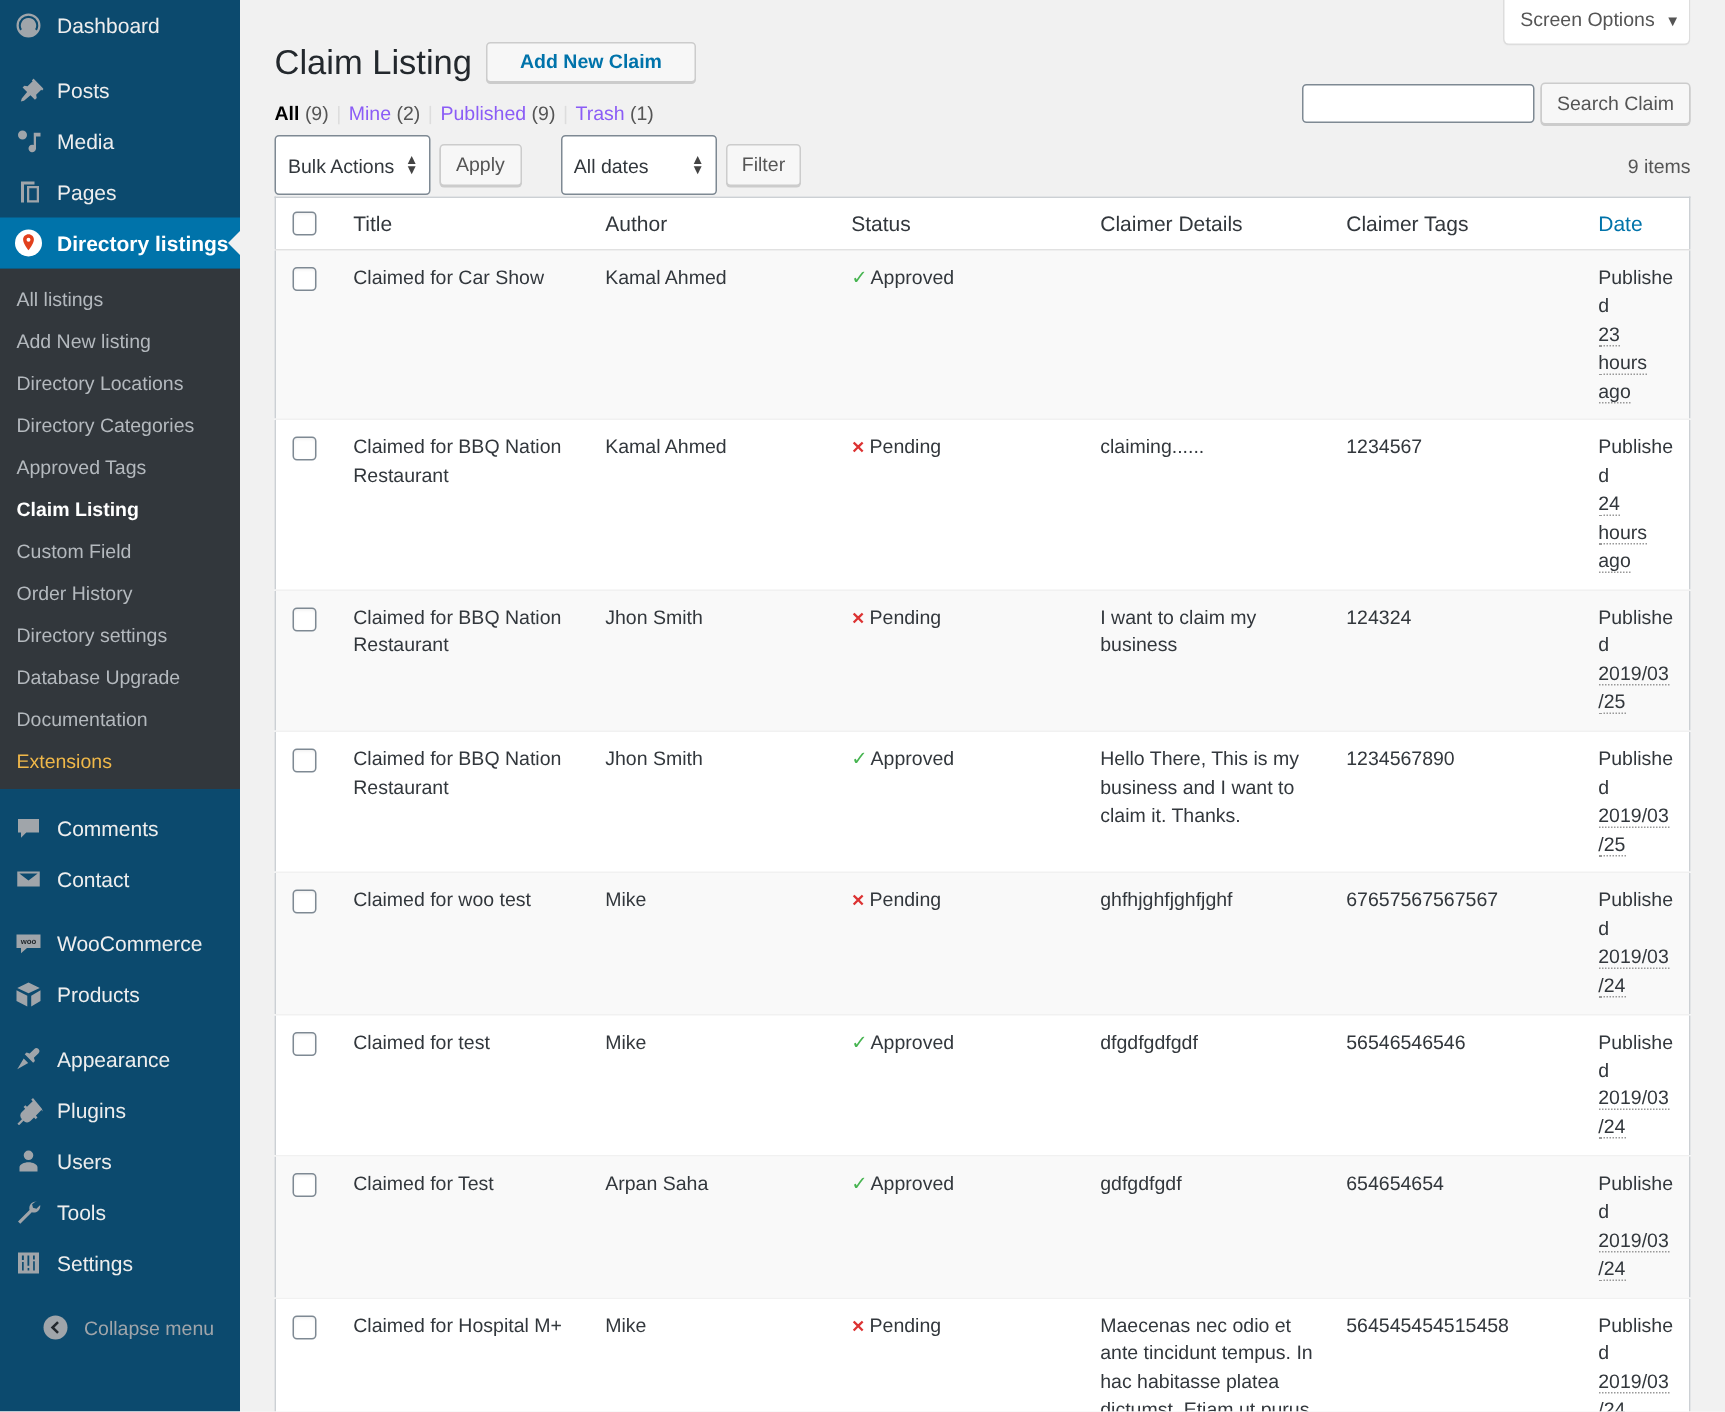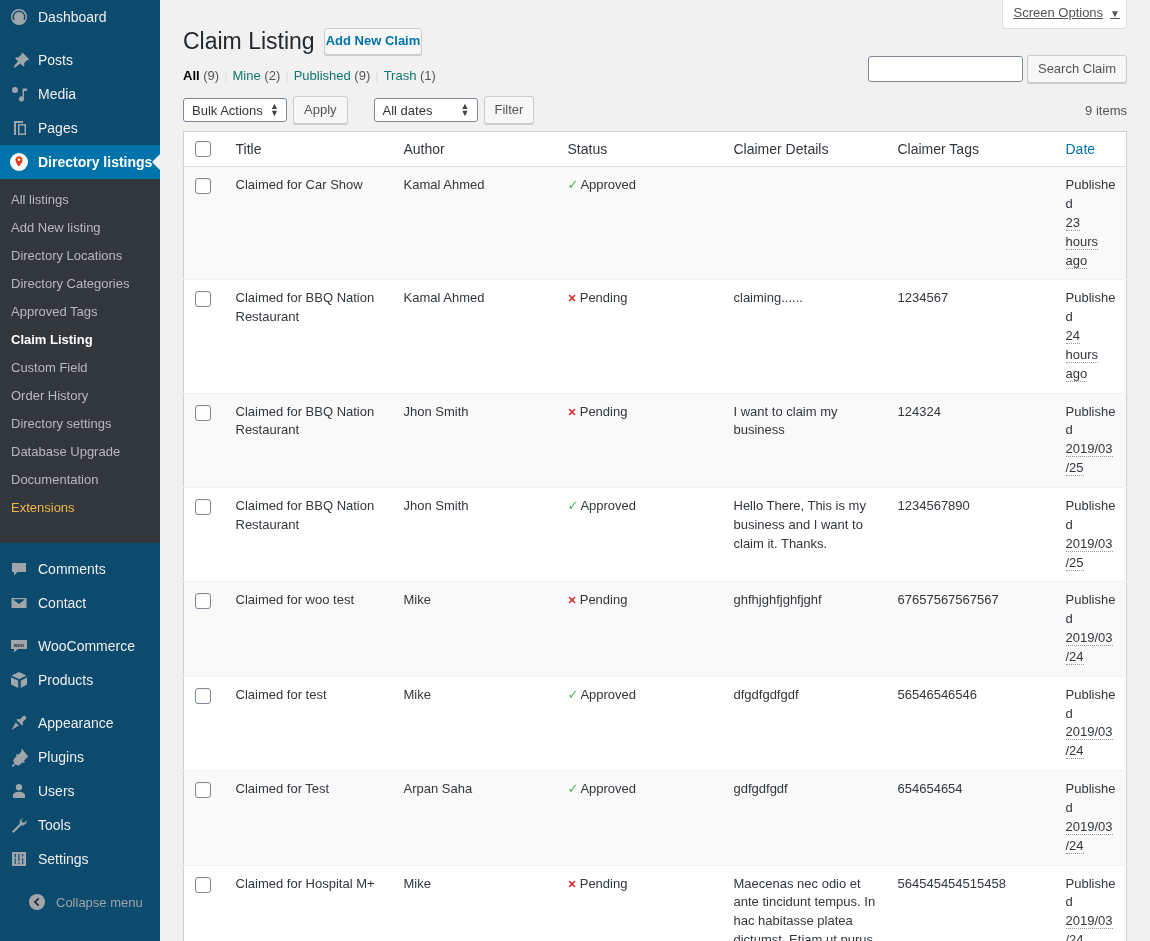--- a/index.html
+++ b/index.html
@@ -53,21 +53,21 @@
     content: "";
     position: absolute;
     right: 0; top: 50%;
     margin-top: -8px;
     border-style: solid;
     border-width: 8px 8px 8px 0;
     border-color: transparent #f1f1f1 transparent transparent;
   }
   .menu-gap { height: 9px; }
 
-  .submenu { background: #32373c; padding: 7px 0 21px; }
+  .submenu { background: #32373c; padding: 7px 0 4px; }
   .sub-item {
     display: block;
     padding: 6px 0 6px 11px;
     font-size: 13px;
     color: #b4b9be;
     line-height: 16px;
     cursor: pointer;
     white-space: nowrap;
   }
   .sub-item.current { color: #fff; font-weight: 700; }
@@ -96,21 +96,20 @@
     background: #fff;
     border: 1px solid #ddd;
     border-top: none;
     border-radius: 0 0 4px 4px;
     padding: 4px 6px 5px 10px;
     font-size: 13px;
     color: #555;
     cursor: pointer;
     line-height: 18px;
     box-shadow: 0 1px 1px -1px rgba(0,0,0,.1);
-    text-decoration: underline;
   }
   .screen-meta-toggle .caret { font-size: 10px; margin-left: 7px; }
 
   .wrap { padding-top: 18px; }
   .titlerow { display: flex; align-items: center; gap: 9px; }
   h1.page-title {
     font-size: 23px;
     font-weight: 400;
     color: #23282d;
     margin: 0;
@@ -118,39 +117,39 @@
     line-height: 29px;
   }
   .page-title-action {
     display: inline-block;
     background: #f7f7f7;
     border: 1px solid #ccc;
     border-radius: 3px;
     color: #0073aa;
     font-size: 13px;
     font-weight: 600;
-    padding: 4px 1px 5px;
+    padding: 4px 22px 5px;
     line-height: 16px;
     cursor: pointer;
     margin-top: 4px;
     box-shadow: 0 1px 0 #ccc;
   }
 
   .subsubsub {
     list-style: none;
     margin: 8px 0 0 0;
     padding: 0;
     font-size: 13px;
     color: #555;
     display: flex;
     align-items: center;
     float: none;
   }
   .subsubsub li { display: inline; }
-  .subsubsub a { color: #0f766e; text-decoration: none; cursor: pointer; }
+  .subsubsub a { color: #8b5cf6; text-decoration: none; cursor: pointer; }
   .subsubsub a.current { color: #000; font-weight: 600; }
   .subsubsub .cnt { color: #555; }
   .subsubsub .sep { color: #ddd; padding: 0 5px; }
 
   .search-box {
     position: absolute;
     right: 23px; top: 55px;
     display: flex; align-items: center;
   }
   .search-box input[type=search] {
@@ -185,21 +184,21 @@
     height: 30px;
     display: flex;
     align-items: center;
     position: relative;
   }
   .tablenav .actions { display: flex; align-items: center; gap: 6px; }
   .wp-select {
     position: relative;
     display: inline-flex;
     align-items: center;
-    height: 24px;
+    height: 40px;
     background: #fff;
     border: 1px solid #7e8993;
     border-radius: 3px;
     padding: 0 10px 0 8px;
     font-size: 13px;
     color: #32373c;
     cursor: pointer;
     box-shadow: 0 0 0 transparent;
     min-width: 104px;
   }

